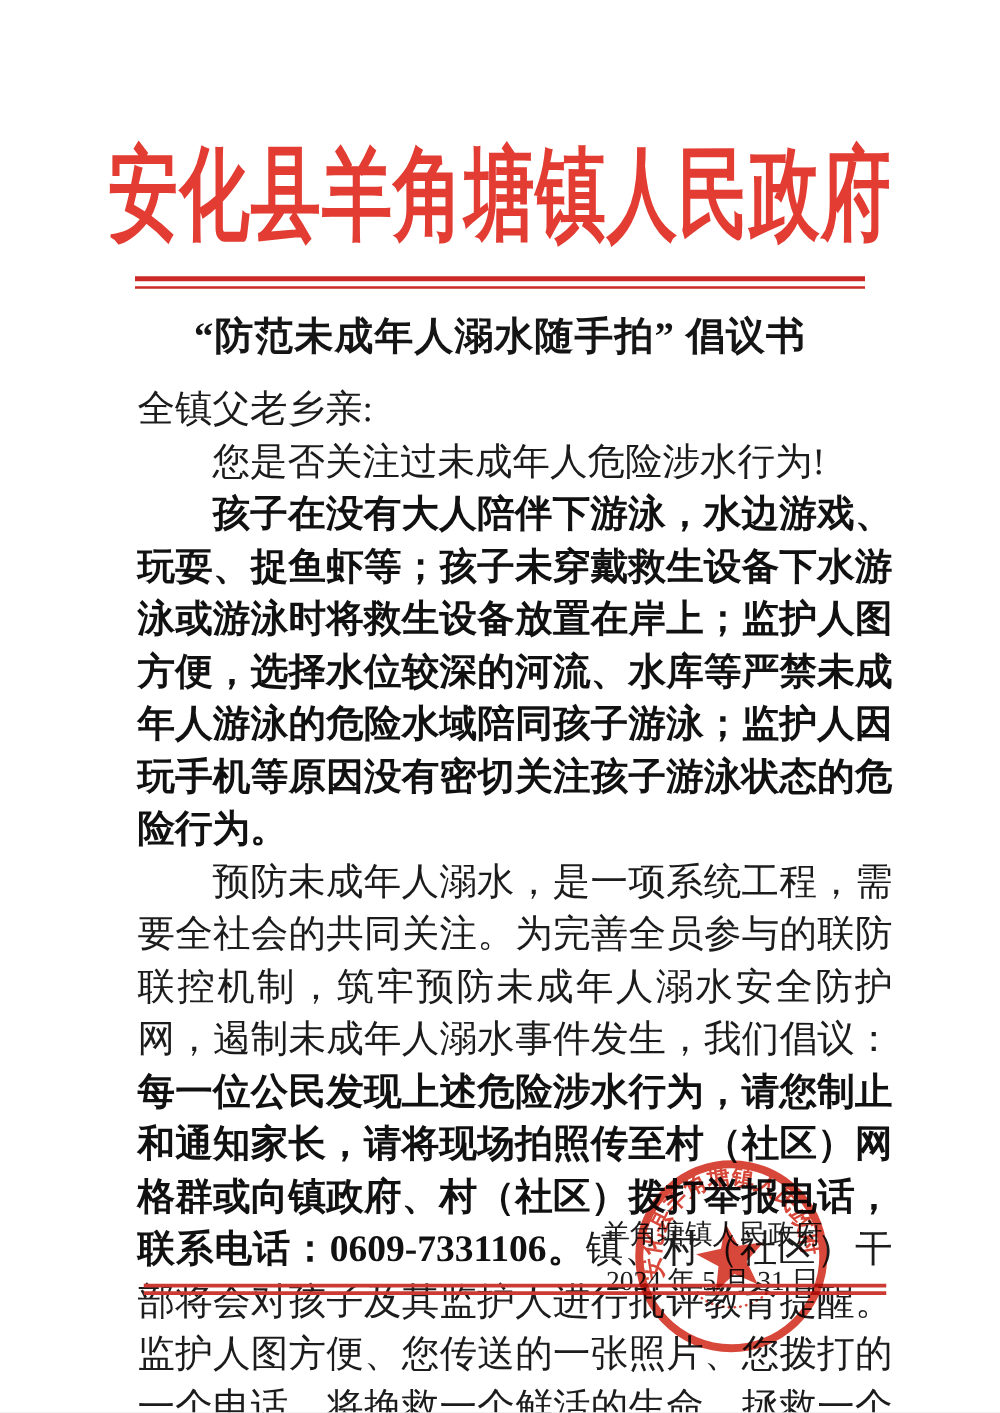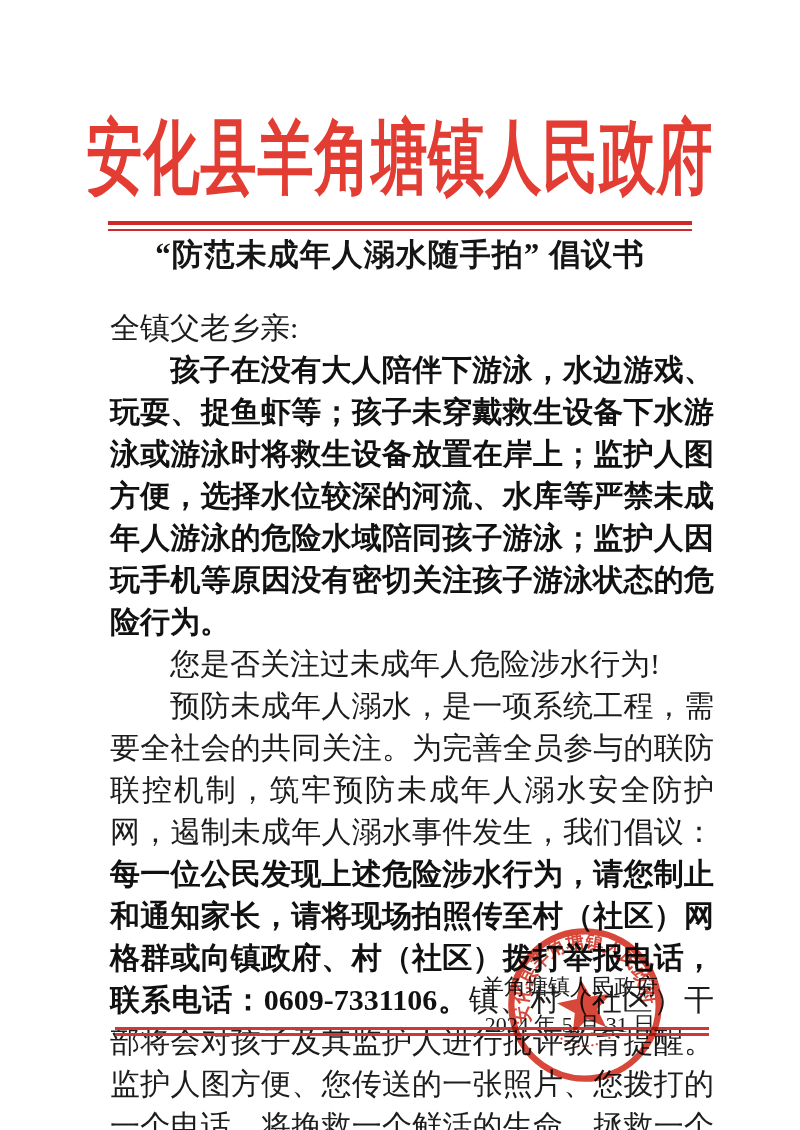--- a/index.html
+++ b/index.html
@@ -34,21 +34,21 @@
     top: 221px;
     left: 108px;
     width: 584px;
     height: 4px;
     border-top: 4px solid #cc2a26;
     border-bottom: 2px solid #cc2a26;
   }
   
   .doc-title {
     position: absolute;
-    top: 234px;
+    top: 248px;
     left: 0;
     width: 100%;
     text-align: center;
     font-size: 31px;
     font-weight: bold;
     color: #151515;
     letter-spacing: 1px;
   }
   
   .letter-body {
@@ -104,22 +104,22 @@
 <div class="page">
 
   <div class="agency-header">安化县羊角塘镇人民政府</div>
 
   <div class="header-rule"></div>
 
   <div class="doc-title">“防范未成年人溺水随手拍” 倡议书</div>
 
   <div class="letter-body">
       <p><span>全镇父老乡亲:</span></p>
+      <p class="indent"><span>您是否关注过未成年人危险涉水行为!</span></p>
       <p class="indent"><span class="b">孩子在没有大人陪伴下游泳，水边游戏、玩耍、捉鱼虾等；孩子未穿戴救生设备下水游泳或游泳时将救生设备放置在岸上；监护人图方便，选择水位较深的河流、水库等严禁未成年人游泳的危险水域陪同孩子游泳；监护人因玩手机等原因没有密切关注孩子游泳状态的危险行为。</span></p>
-      <p class="indent"><span>您是否关注过未成年人危险涉水行为!</span></p>
       <p class="indent"><span>预防未成年人溺水，是一项系统工程，需要全社会的共同关注。为完善全员参与的联防联控机制，筑牢预防未成年人溺水安全防护网，遏制未成年人溺水事件发生，我们倡议：</span><span class="b">每一位公民发现上述危险涉水行为，请您制止和通知家长，请将现场拍照传至村（社区）网格群或向镇政府、村（社区）拨打举报电话，联系电话：0609-7331106。</span><span>镇、村（社区）干部将会对孩子及其监护人进行批评教育提醒。监护人图方便、您传送的一张照片、您拨打的一个电话，将挽救一个鲜活的生命，拯救一个家庭，家长将铭记您一辈子，这是积德行善的大事。</span></p>
     </div>
 
   <div class="signature">
     <div>羊角塘镇人民政府</div>
     <div>2024 年 5 月 31 日</div>
   </div>
 
   <div class="bottom-rule"></div>
 

